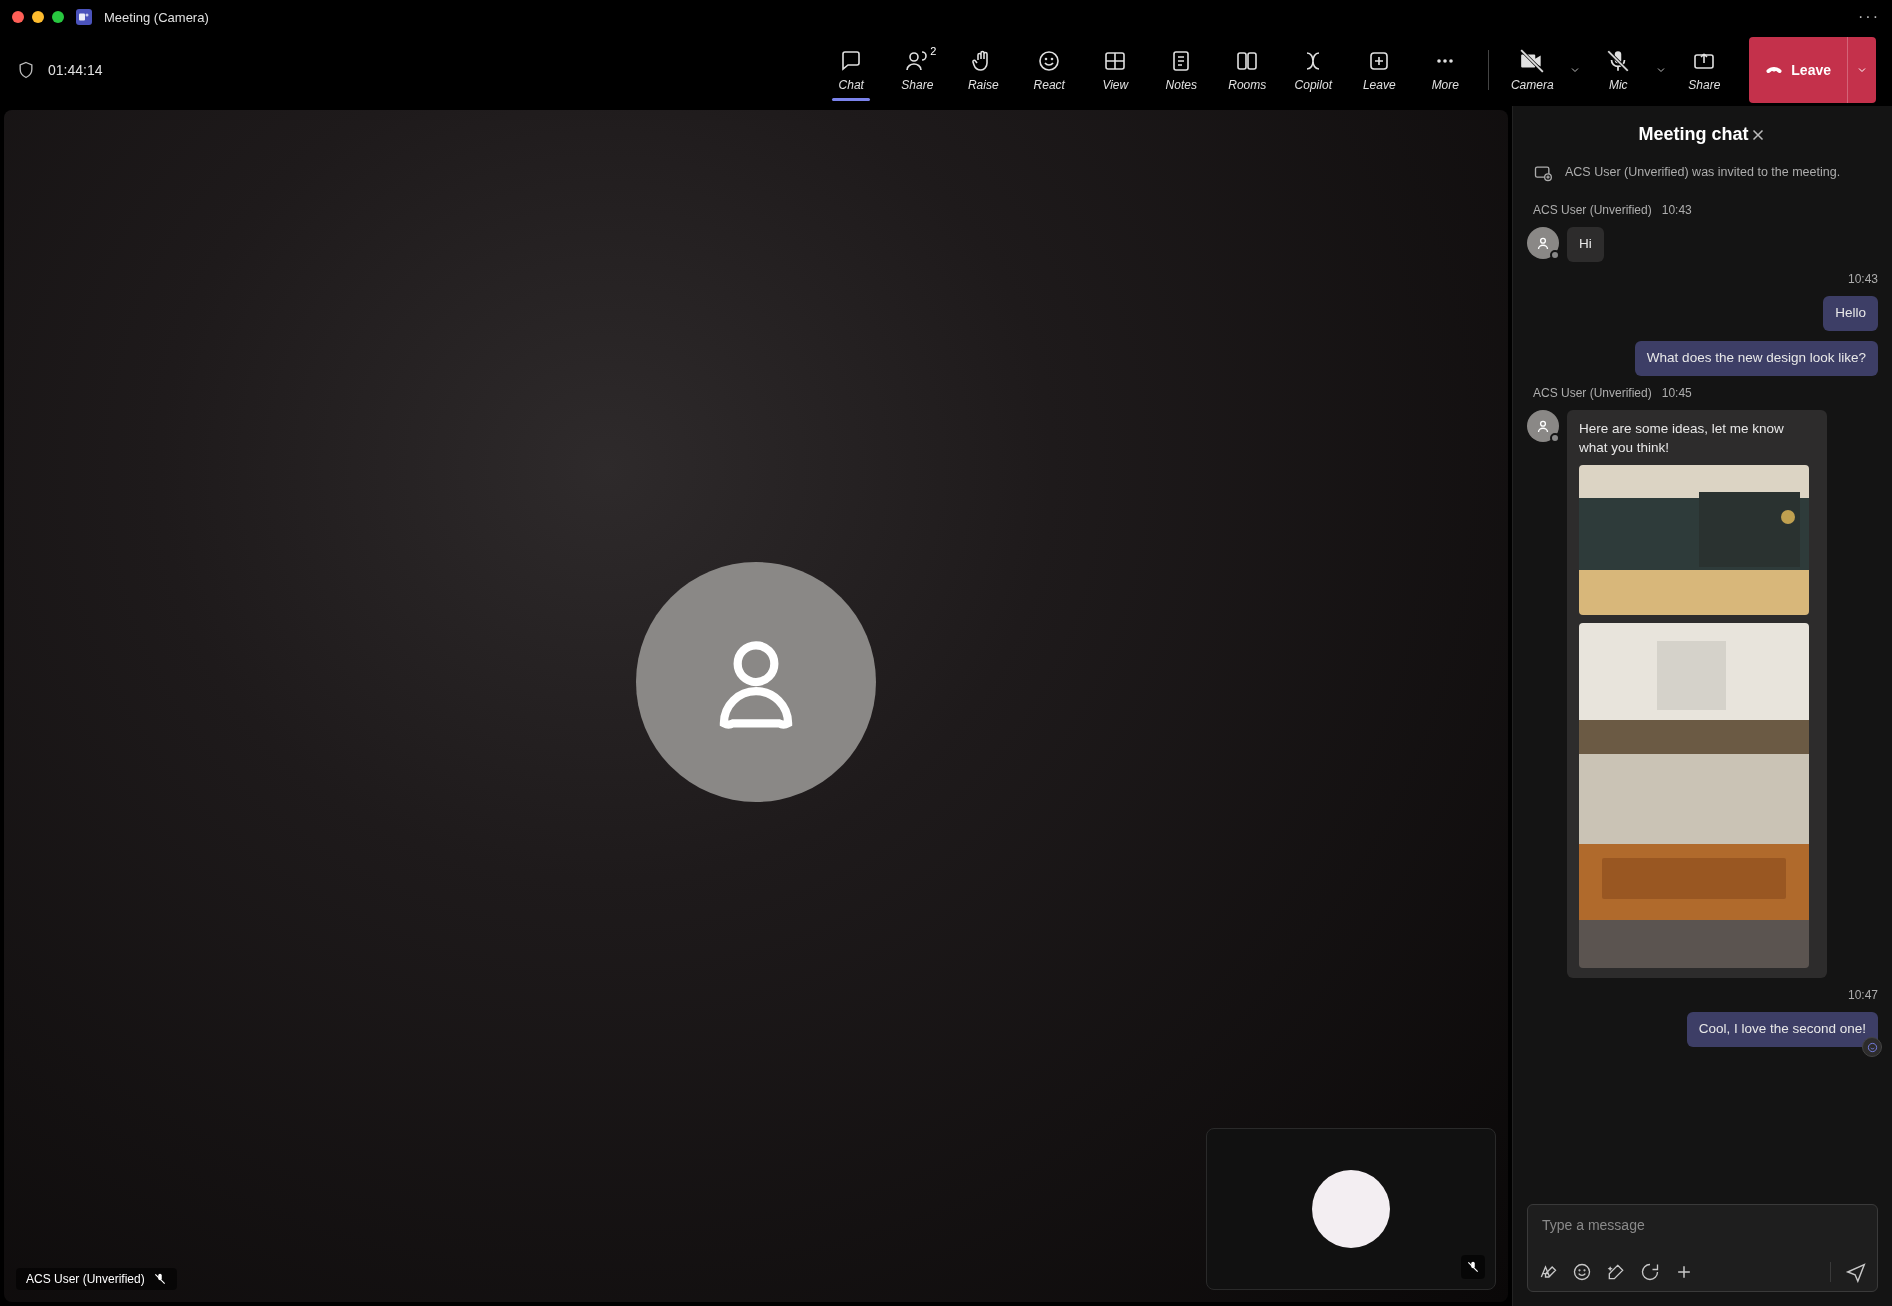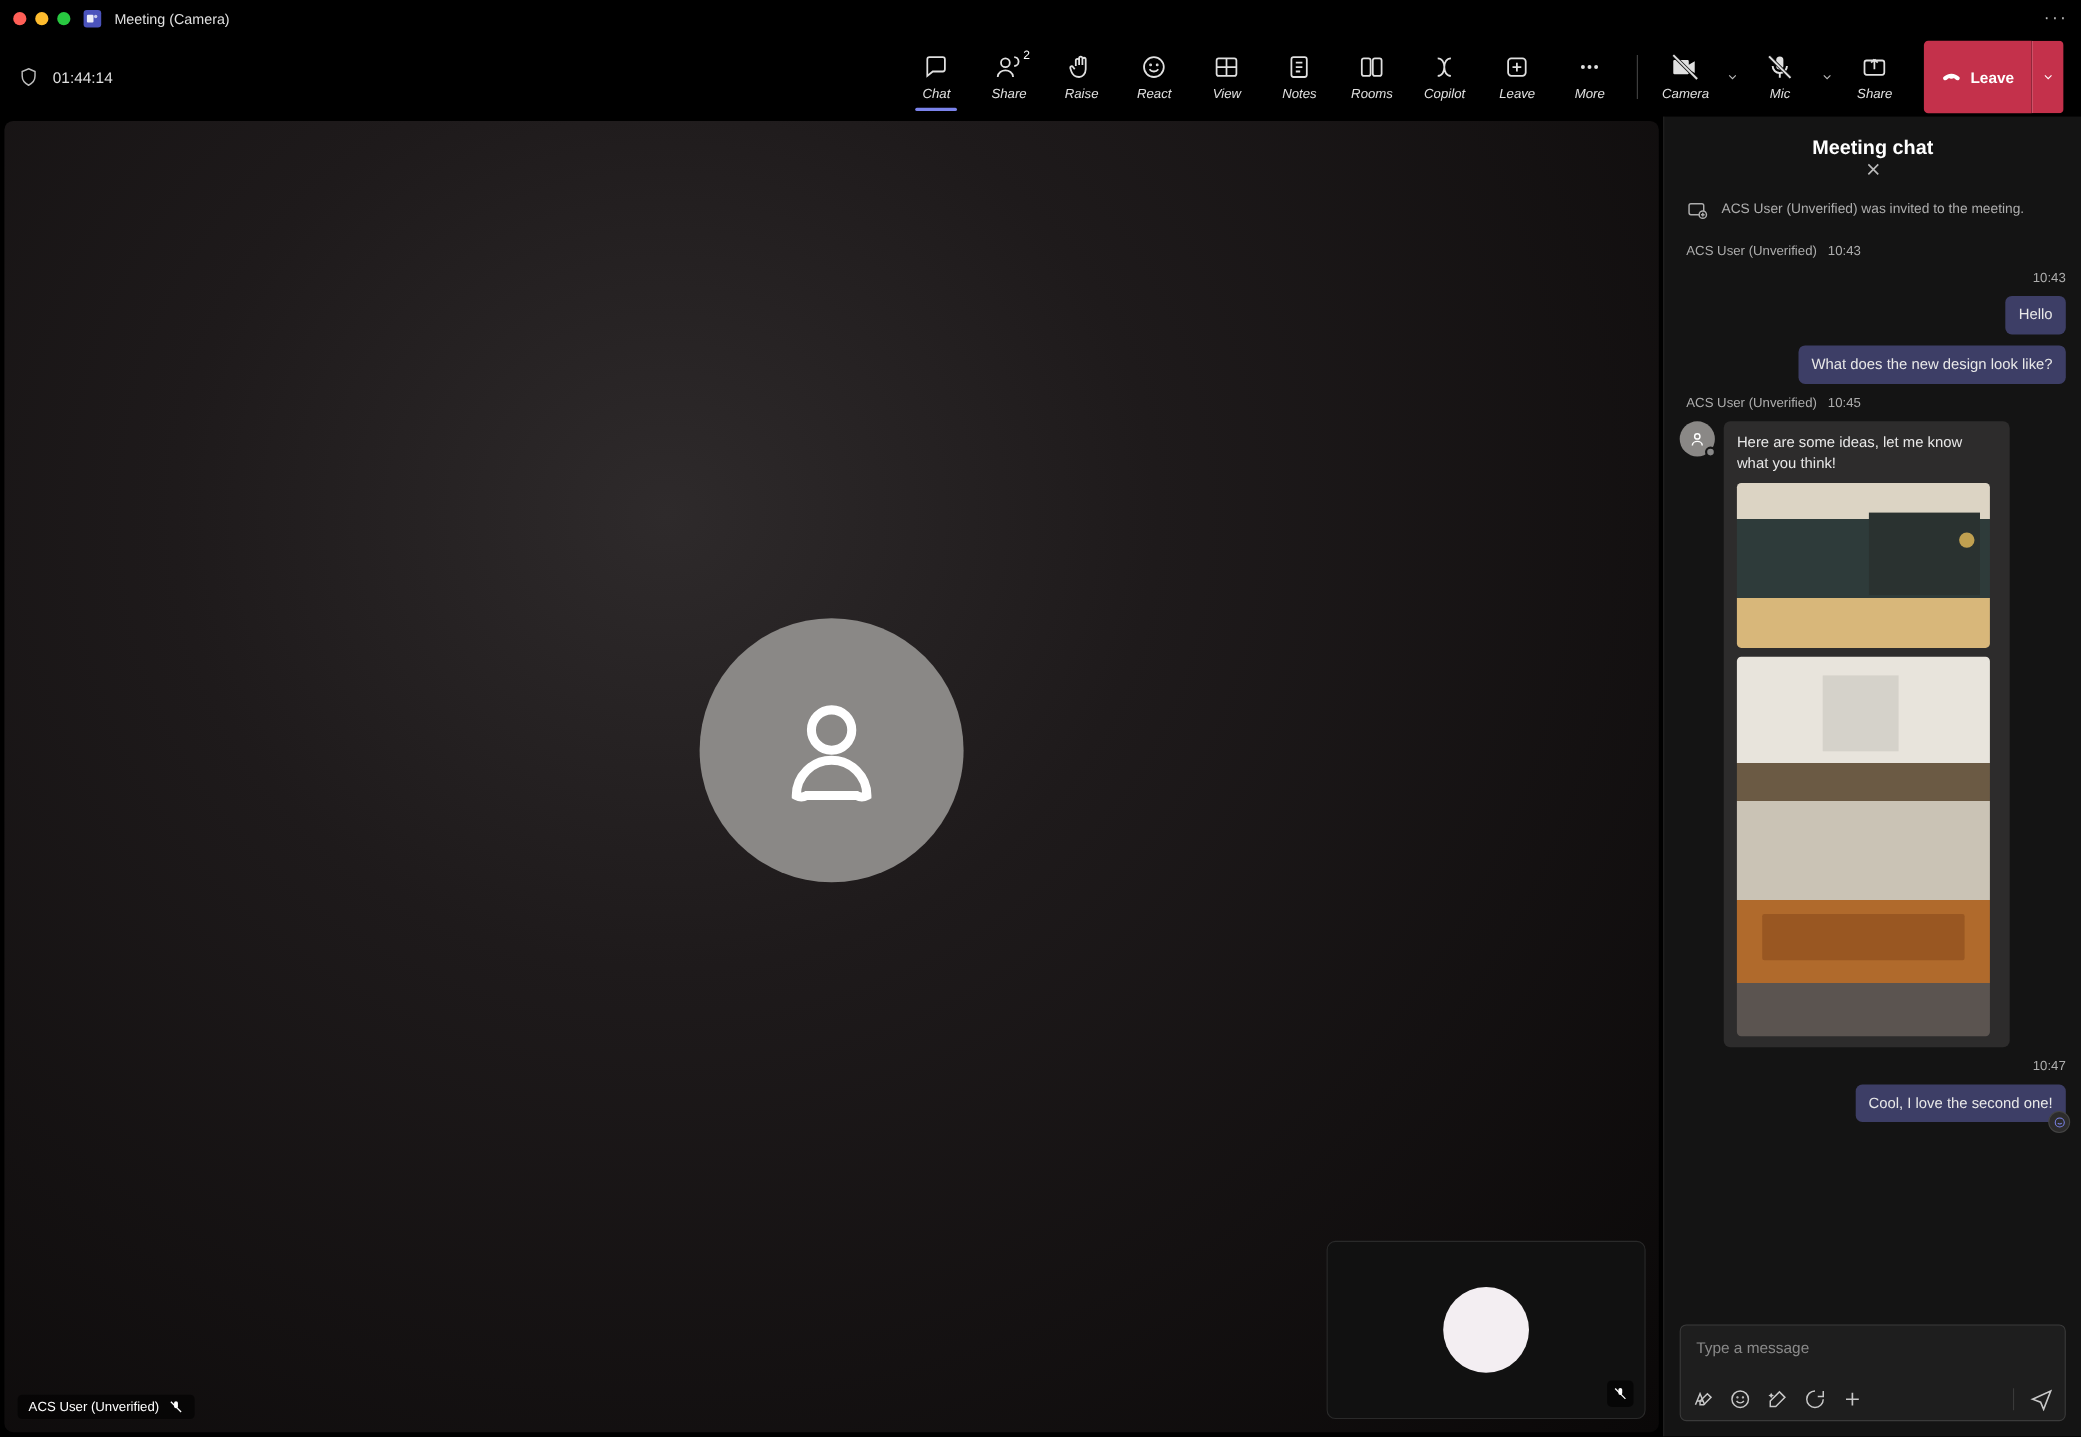--- a/index.html
+++ b/index.html
@@ -43,21 +43,21 @@
 .stage { flex: 1; position: relative; background: radial-gradient(ellipse at 40% 30%, #2e2a2b 0%, #1e1a1b 35%, #0a0808 100%); border-radius: 8px; margin: 4px; overflow: hidden; }
 .avatar-big { position: absolute; top: 50%; left: 50%; transform: translate(-50%, -60%); width: 240px; height: 240px; border-radius: 50%; background: #8a8886; display: flex; align-items: center; justify-content: center; }
 .name-chip { position: absolute; left: 12px; bottom: 12px; background: rgba(0,0,0,0.55); padding: 4px 10px; border-radius: 4px; display: flex; align-items: center; gap: 8px; font-size: 12px; }
 .name-chip .muted-icon { color: #fff; }
 .self-view { position: absolute; right: 12px; bottom: 12px; width: 290px; height: 162px; background: #111; border: 1px solid #2a2a2a; border-radius: 8px; display: flex; align-items: center; justify-content: center; }
 .self-avatar { width: 78px; height: 78px; border-radius: 50%; background: #f3eef2; }
 .self-mute { position: absolute; right: 10px; bottom: 10px; width: 24px; height: 24px; background: rgba(0,0,0,0.6); border-radius: 4px; display: flex; align-items: center; justify-content: center; }
 
 
 .chat-panel { width: 380px; background: #141414; display: flex; flex-direction: column; border-left: 1px solid #222; }
-.chat-header { display: flex; align-items: center; justify-content: flex-start; padding: 18px 20px 14px; flex-direction: column; }
+.chat-header { display: flex; align-items: center; justify-content: center; padding: 18px 20px 14px; }
 .chat-title { font-size: 18px; font-weight: 700; }
 .chat-close { color: #bbb; cursor: pointer; }
 .chat-body { flex: 1; overflow-y: auto; padding: 0 14px 10px 14px; display: flex; flex-direction: column; gap: 10px; }
 
 .system-msg { display: flex; gap: 10px; color: #adadad; font-size: 12.5px; padding: 4px 6px 8px 6px; line-height: 1.45; }
 .system-msg .sys-icon-wrap { position: relative; width: 22px; height: 22px; flex-shrink: 0; }
 
 .msg-meta { display: flex; align-items: center; gap: 10px; font-size: 12px; color: #adadad; padding-left: 6px; }
 .msg-meta.right { justify-content: flex-end; padding-right: 0; }
 
@@ -332,20 +332,30 @@
                 <path d="M18 15v4M16 17h4" stroke="#adadad"></path>
               </svg>
           </div>
           <div>ACS User (Unverified) was invited to the meeting.</div>
         </div>
 
         <div class="msg-meta">
           <span>ACS User (Unverified)</span>
           <span>10:43</span>
         </div>
+        <div class="msg-row">
+          <div class="avatar-sm">
+            <svg width="18" height="18" viewBox="0 0 24 24" fill="none" stroke="#fff" stroke-width="1.8">
+                <circle cx="12" cy="9" r="3.2"></circle>
+                <path d="M6 20c0-3 3-5 6-5s6 2 6 5"></path>
+              </svg>
+            <div class="presence-dot"></div>
+          </div>
+          <div class="bubble">Hi</div>
+        </div>
 
         <div class="msg-meta right">
           <span>10:43</span>
         </div>
         <div class="msg-row right">
           <div class="bubble me">Hello</div>
         </div>
 
         <div class="msg-row right">
           <div class="bubble me">What does the new design look like?</div>

